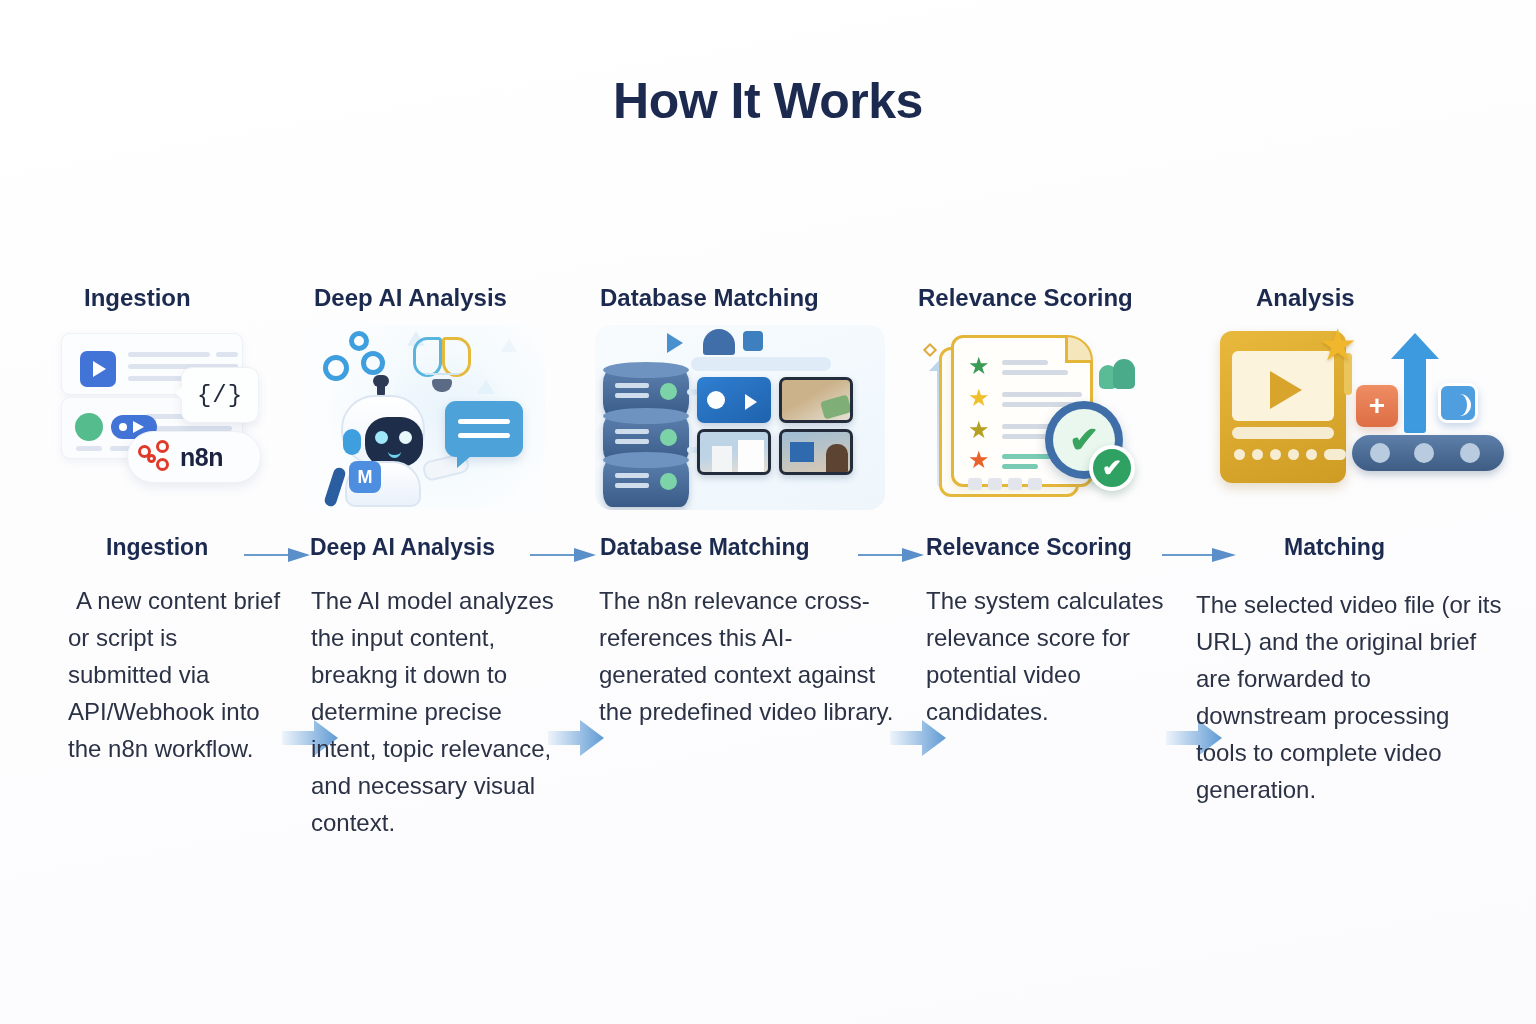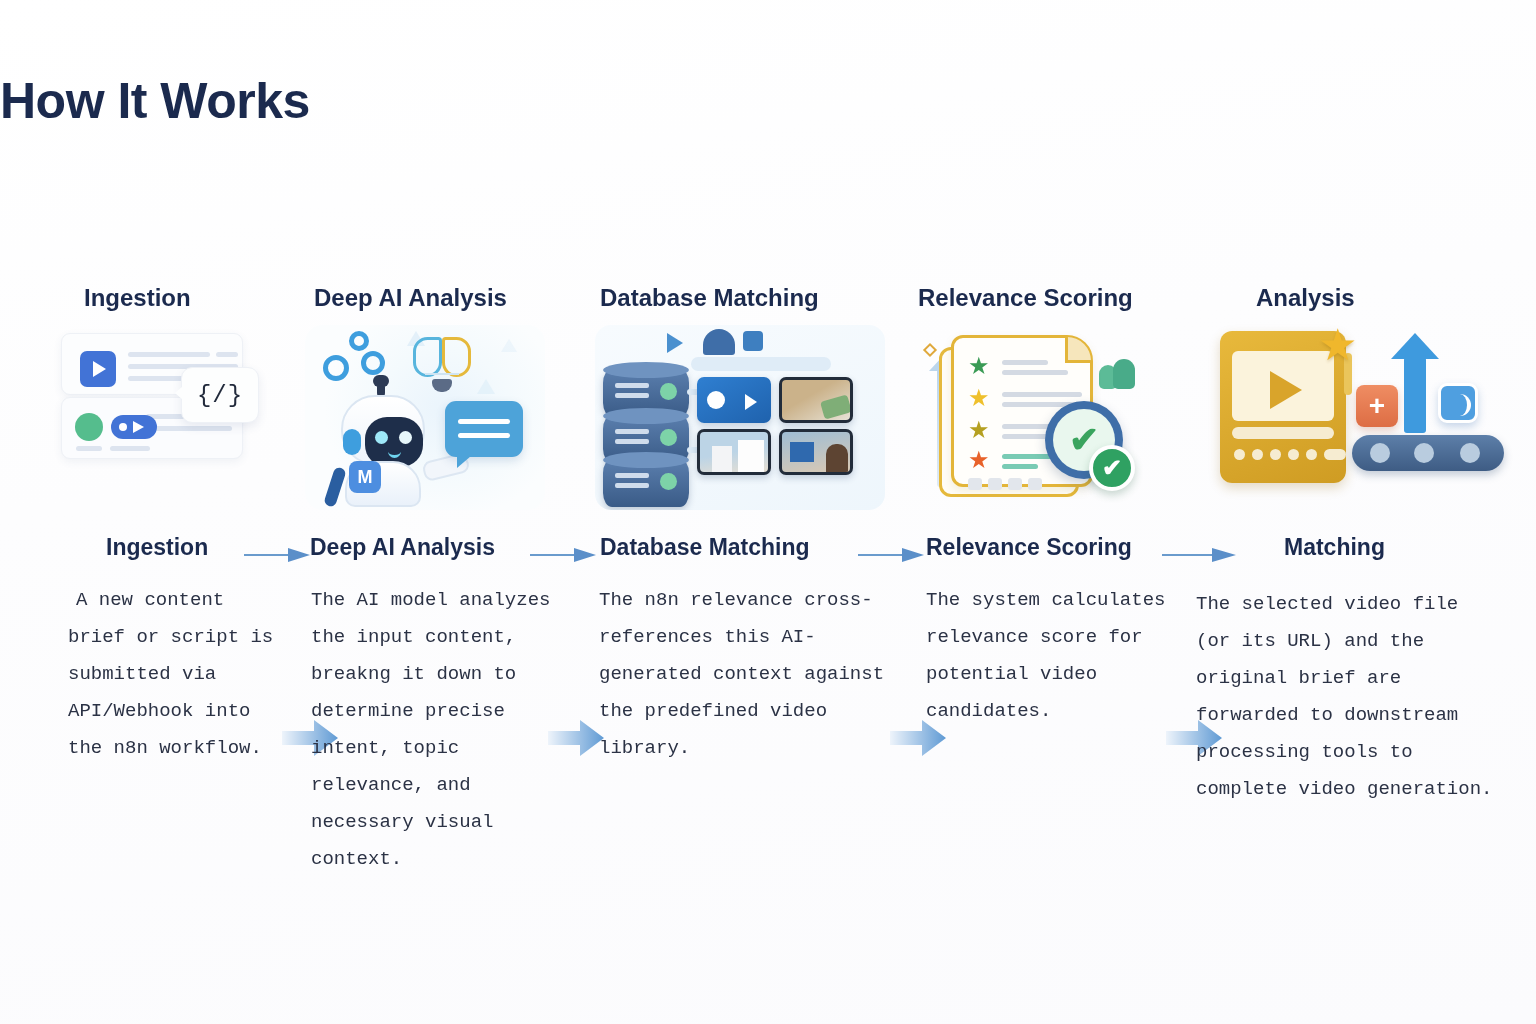--- a/index.html
+++ b/index.html
@@ -10,21 +10,21 @@
     overflow: hidden;
   }
   #page {
     position: relative; width: 1536px; height: 1024px;
     background: linear-gradient(170deg,#ffffff 0%,#fdfdfe 40%,#fbfbfd 100%);
   }
 
   
   .title {
     position: absolute; left: 0; top: 72px; width: 1536px;
-    text-align: left;
+    text-align: center;
     font-size: 50px; font-weight: bold; letter-spacing: -0.5px;
     color: #1b2a4e;
     text-shadow: 0 1px 0 rgba(255,255,255,.6);
   }
 
   
   .toplabels { position: absolute; left: 0; top: 284px; width: 1536px; height: 34px; }
   .toplabel {
     position: absolute; top: 0;
     font-size: 24px; font-weight: bold; color: #1b2a4e;
@@ -43,22 +43,22 @@
   .flowlabel {
     position: absolute; top: 0;
     font-size: 23px; font-weight: bold; color: #1b2a4e; white-space: nowrap;
   }
   .thinarrow { position: absolute; top: 14px; height: 14px; }
 
   
   .descrow { position: absolute; left: 0; top: 582px; width: 1536px; }
   .desc {
     position: absolute; top: 0;
-    font-size: 19px; line-height: 37px; color: #2b3245;
-    font-family: Liberation Mono, monospace;
+    font-size: 24px; line-height: 37px; color: #2b3245;
+    font-family: Liberation Sans, sans-serif;
   }
 
   
   .ing-wrap { position: relative; width: 240px; height: 185px; }
   .card-a {
     position:absolute; left:6px; top:8px; width:182px; height:62px;
     background:#fcfdfe; border:1px solid #eef1f6; border-radius:9px;
     box-shadow:0 3px 8px rgba(60,80,130,.07);
   }
   .card-b {
@@ -278,20 +278,29 @@
         </div>
         <div class="card-b">
           <div class="ln" style="left:84px; top:16px; width:60px;"></div>
           <div class="ln" style="left:84px; top:28px; width:86px;"></div>
           <div class="ln" style="left:14px; top:48px; width:26px;"></div>
           <div class="ln" style="left:48px; top:48px; width:40px;"></div>
         </div>
         <div class="green-dot"></div>
         <div class="pill-blue"></div>
         <div class="code-bubble">{/}</div>
+        <div class="n8n-pill">
+          <span class="n8n-mark">
+            <i class="r1"></i>
+              <i class="r2"></i>
+              <i class="r3"></i>
+              <i class="r4"></i>
+          </span>
+          <span class="n8n-txt">n8n</span>
+        </div>
       </div>
     </div>
 
     <svg class="bigarrow" style="left:282px;" viewBox="0 0 56 40">
       <defs>
           <linearGradient id="ga1" x1="0" y1="0" x2="1" y2="0">
         <stop offset="0" stop-color="#eef4fb"></stop>
             <stop offset="1" stop-color="#5f9ad4"></stop>
           </linearGradient>
         </defs>

